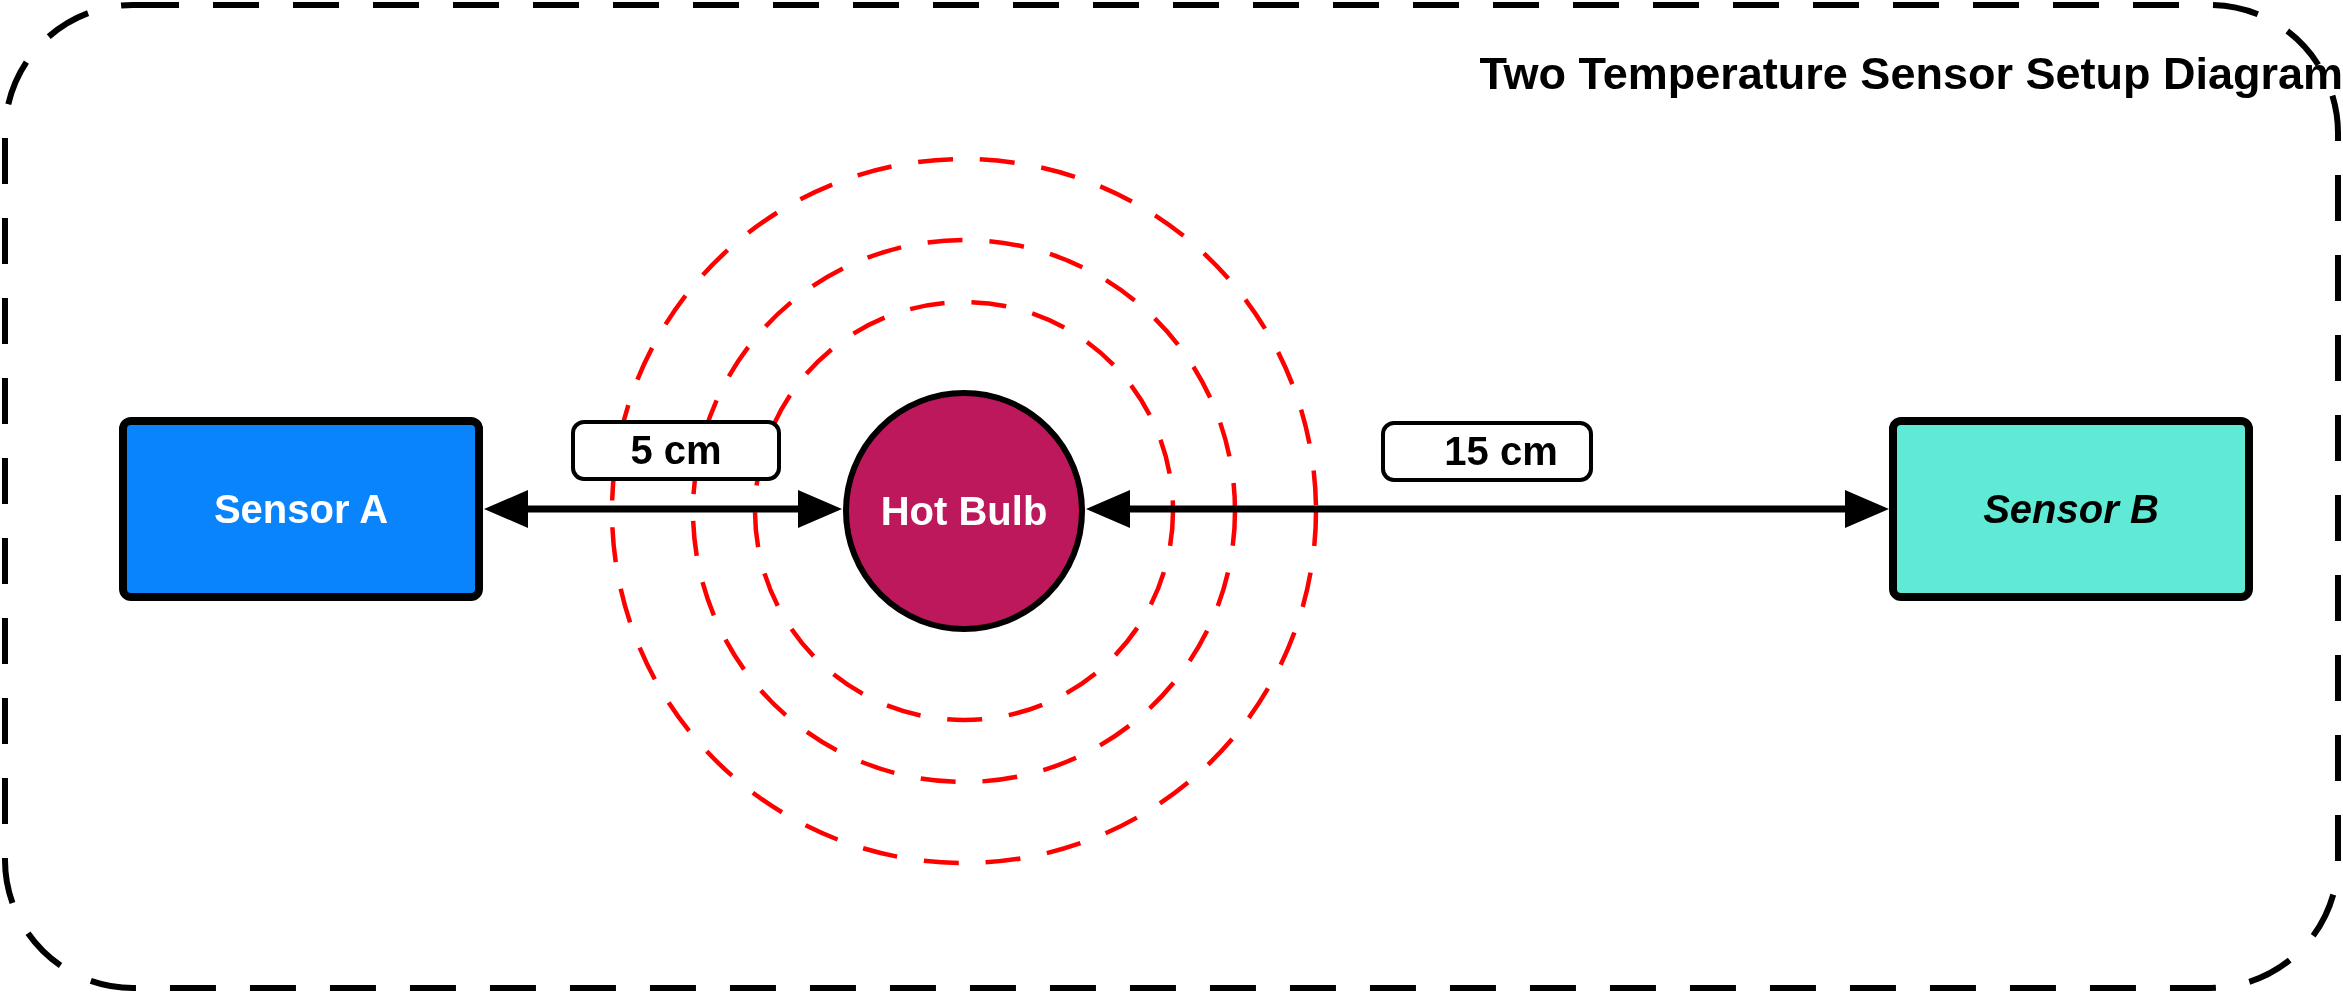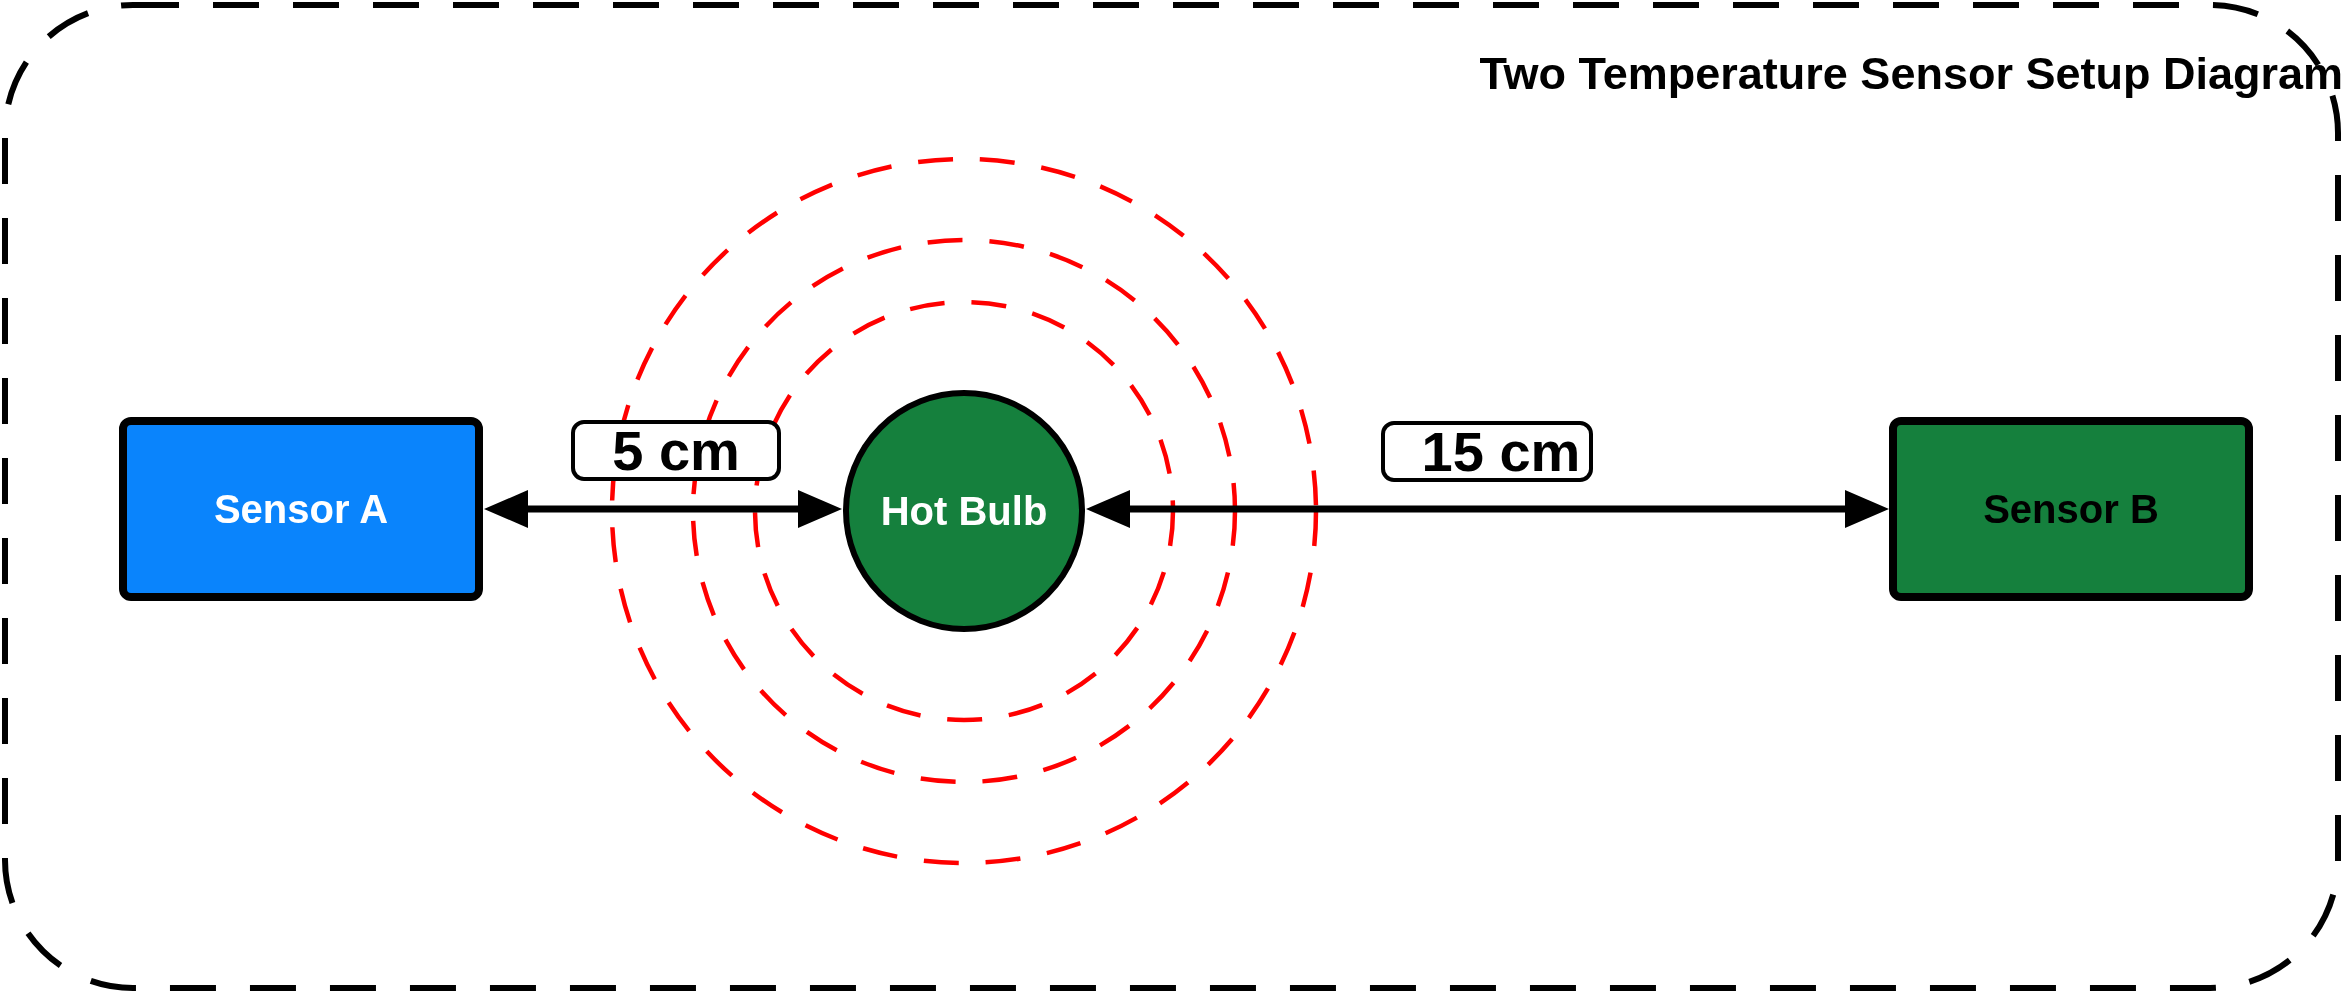--- a/index.html
+++ b/index.html
@@ -61,21 +61,21 @@
   .dist-label {
     position: absolute;
     box-sizing: border-box;
     display: flex;
     align-items: center;
     justify-content: center;
     background: #ffffff;
     border: 4px solid #000000;
     border-radius: 13px;
     font-weight: bold;
-    font-size: 56px;
+    font-size: 40px;
     color: #000000;
   }
   .dist-a { left: 571px; top: 420px; width: 210px; height: 61px; }
   .dist-b { left: 1381px; top: 421px; width: 212px; height: 61px; padding-left: 28px; }
 </style>
 </head>
 <body>
 
 <div class="canvas">
 
@@ -101,25 +101,25 @@
       <polygon points="1889,509 1845,490 1845,528"></polygon>
     </g>
   </svg>
 
   <div class="diagram-title">Two Temperature Sensor Setup Diagram</div>
 
   <div class="node sensor-box sensor-a" style="background-color: rgb(10, 132, 252); color: rgb(255, 255, 255);">
     <span>Sensor A</span>
   </div>
 
-  <div class="node hot-bulb" style="background-color: #15803d; color: rgb(255, 255, 255);">
+  <div class="node hot-bulb" style="background-color: #be185d; color: rgb(255, 255, 255);">
     <span>Hot Bulb</span>
   </div>
 
-  <div class="node sensor-box sensor-b" style="background-color: #15803d; color: rgb(0, 0, 0);">
+  <div class="node sensor-box sensor-b" style="background-color: #5eead4; color: rgb(0, 0, 0); font-style: italic;">
     <span>Sensor B</span>
   </div>
 
   <div class="dist-label dist-a">
     <span>5 cm</span>
   </div>
 
   <div class="dist-label dist-b">
     <span>15 cm</span>
   </div>

